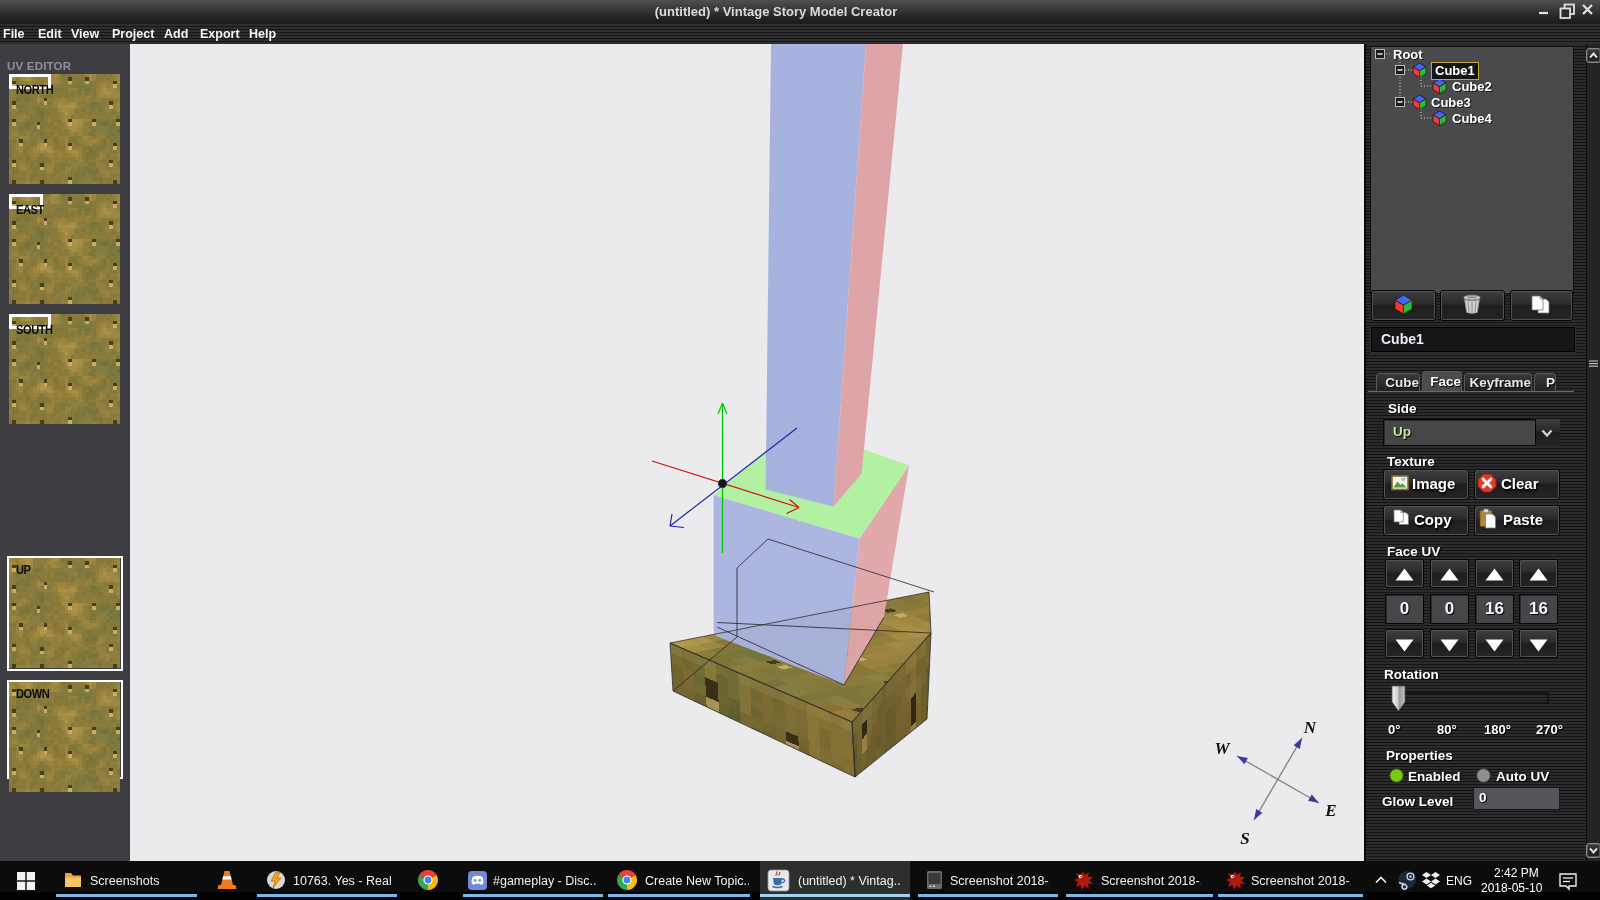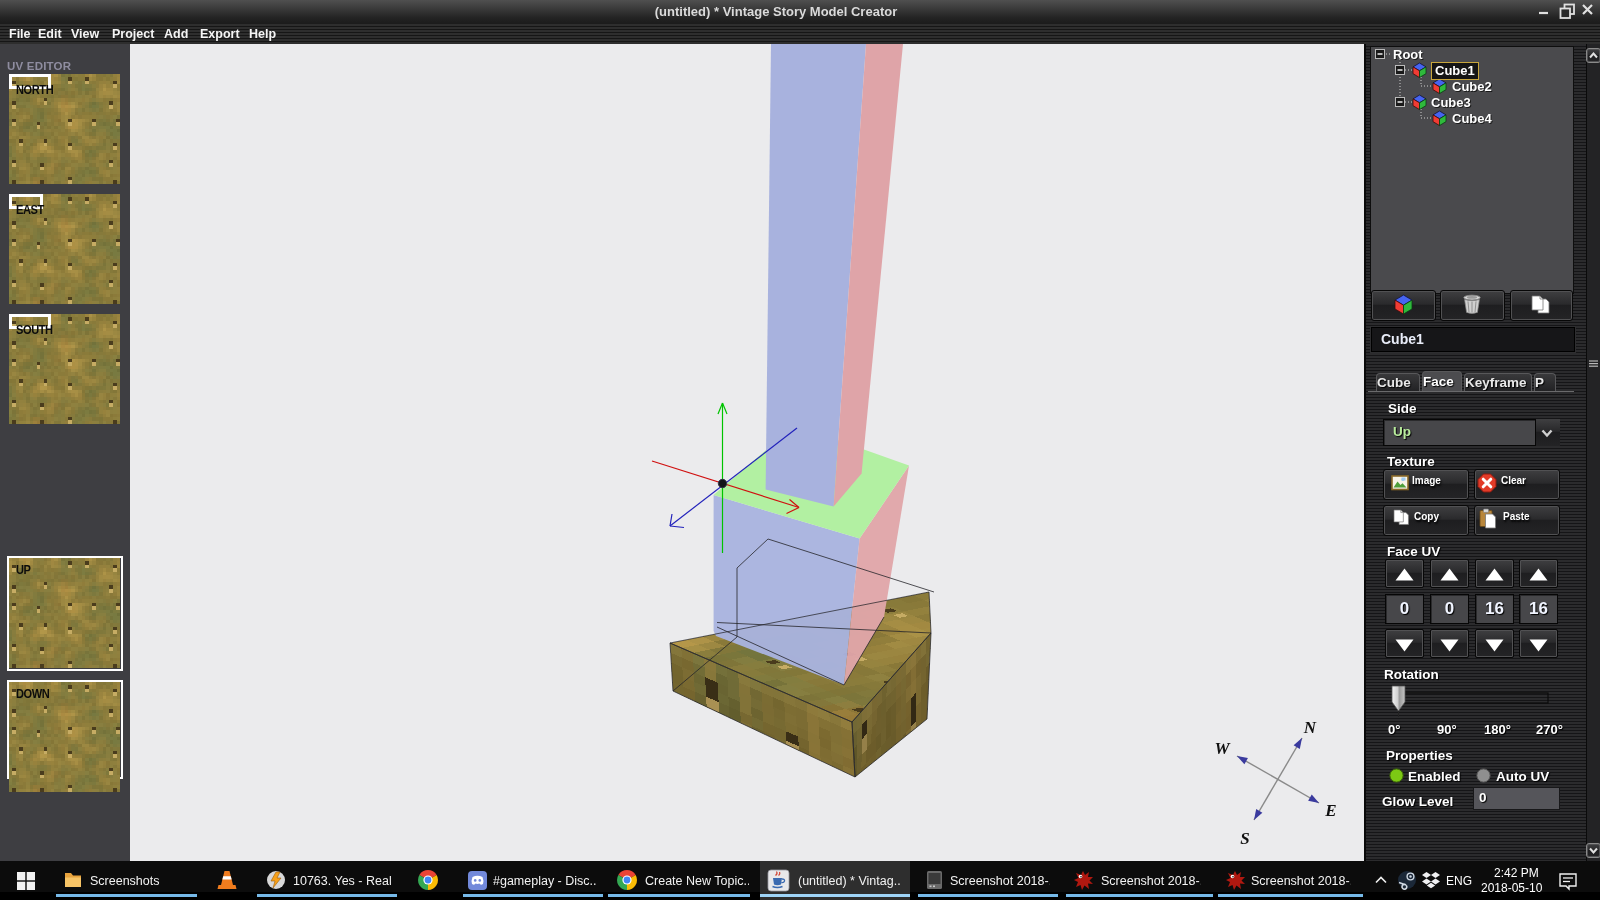--- a/index.html
+++ b/index.html
@@ -21,24 +21,24 @@
  background:repeating-linear-gradient(#2b2b2d 0px,#2b2b2d 2px,#151517 2px,#151517 3px);
  border-left:2px solid #0a0a0a;}
 #tree{position:absolute;left:4px;top:2px;width:204px;height:248px;background:#4a4a4d;
  border:1px solid #0e0e0e;}
 .tnode{position:absolute;color:#fff;font-size:13px;font-weight:bold;text-shadow:1px 1px 0 #1a1a1a;}
 .btn3d{position:absolute;border:1px solid #070707;border-radius:3px;
  background:linear-gradient(#3f3f41,#2a2a2c 45%,#1e1e20 50%,#242426);
  box-shadow:inset 0 0 0 1px #515153;}
 .fld{position:absolute;background:#47474a;border:1px solid #060606;box-shadow:inset 1px 1px 0 #2a2a2c;}
 .lab{position:absolute;color:#fff;font-size:13.5px;font-weight:bold;text-shadow:1px 1px 1px #000;}
-.btxt{color:#fff;font-weight:bold;font-size:10px;text-shadow:1px 2px 2px #000;}
+.btxt{color:#fff;font-weight:bold;font-size:15px;text-shadow:1px 2px 2px #000;}
 .tab{position:absolute;border:1px solid #58585a;border-bottom:none;border-radius:4px 4px 0 0;
  background:linear-gradient(#39393b,#222224);color:#e8e8e8;font-size:13.5px;font-weight:bold;
- text-align:left;text-shadow:1px 1px 1px #000;}
+ text-align:right;text-shadow:1px 1px 1px #000;}
 #taskbar{left:0;top:861px;width:1600px;height:31px;background:#0c0c0c;}
 .tbtext{position:absolute;color:#f2f2f2;font-size:12.5px;top:12.5px;white-space:nowrap;}
 .tbline{position:absolute;top:33px;height:3px;background:#76b9e8;}
 .tray{color:#fff;font-size:12px;position:absolute;}
 </style></head><body>
 <svg width="0" height="0" style="position:absolute">
     <defs>
       <g id="tiletex">
         <rect x="0" y="0" width="1.1" height="1.1" fill="#9e8942"></rect>
         <rect x="1" y="0" width="1.1" height="1.1" fill="#96823d"></rect>
@@ -1594,21 +1594,21 @@
 <div id="titlebar" class="abs">
     <div id="titletext" class="abs">(untitled) * Vintage Story Model Creator</div>
     <svg class="abs" style="left:1530px;top:0" width="70" height="24">
       <line x1="9" y1="13" x2="18" y2="13" stroke="#e0e0e0" stroke-width="2.2"></line>
       <rect x="34.5" y="4.5" width="9.5" height="9.5" fill="none" stroke="#e0e0e0" stroke-width="1.8"></rect>
       <rect x="30.5" y="8.5" width="9.5" height="9.5" fill="#2a2a2a" stroke="#e0e0e0" stroke-width="1.8"></rect>
       <path d="M53,5 L62,14 M62,5 L53,14" stroke="#e0e0e0" stroke-width="2.2"></path>
     </svg>
   </div>
 <div id="menubar" class="abs">
-    <span class="mi" style="left:9px">File</span>
+    <span class="mi" style="left:3px">File</span>
     <span class="mi" style="left:38px">Edit</span>
     <span class="mi" style="left:71px">View</span>
     <span class="mi" style="left:112px">Project</span>
     <span class="mi" style="left:164px">Add</span>
     <span class="mi" style="left:200px">Export</span>
     <span class="mi" style="left:249px">Help</span>
   </div>
 <div id="leftpanel" class="abs">
     <span class="abs" id="uvlabel">UV EDITOR</span>
     <div class="tile" style="top:30px;"><svg width="111" height="110" viewBox="0 0 32 32" preserveAspectRatio="none" shape-rendering="crispEdges">
@@ -1776,21 +1776,21 @@
     <div class="btn3d" style="left:109px;top:585px;width:39px;height:29px;border-radius:2px"></div>
     <div class="btn3d" style="left:153px;top:515px;width:39px;height:29px;border-radius:2px"></div>
     <div class="fld" style="left:153px;top:550px;width:39px;height:30px"></div>
     <div class="btn3d" style="left:153px;top:585px;width:39px;height:29px;border-radius:2px"></div>
     <div class="abs" style="left:19px;top:555px;width:39px;text-align:center;color:#f0f4ff;font-size:17px;font-weight:bold;text-shadow:1px 1px 1px #000">0</div>
     <div class="abs" style="left:64px;top:555px;width:39px;text-align:center;color:#f0f4ff;font-size:17px;font-weight:bold;text-shadow:1px 1px 1px #000">0</div>
     <div class="abs" style="left:109px;top:555px;width:39px;text-align:center;color:#f0f4ff;font-size:17px;font-weight:bold;text-shadow:1px 1px 1px #000">16</div>
     <div class="abs" style="left:153px;top:555px;width:39px;text-align:center;color:#f0f4ff;font-size:17px;font-weight:bold;text-shadow:1px 1px 1px #000">16</div>
     <span class="lab" style="left:18px;top:623px">Rotation</span>
     <span class="lab" style="left:22px;top:678px;font-size:13px">0°</span>
-    <span class="lab" style="left:71px;top:678px;font-size:13px">90°</span>
+    <span class="lab" style="left:71px;top:678px;font-size:13px">80°</span>
     <span class="lab" style="left:118px;top:678px;font-size:13px">180°</span>
     <span class="lab" style="left:170px;top:678px;font-size:13px">270°</span>
     <span class="lab" style="left:20px;top:704px">Properties</span>
     <span class="lab" style="left:42px;top:725px;font-weight:bold">Enabled</span>
     <span class="lab" style="left:130px;top:725px">Auto UV</span>
     <span class="lab" style="left:16px;top:750px">Glow Level</span>
     <div class="abs" style="left:107px;top:743px;width:87px;height:23px;background:#55555a;border:1px solid #18181a"></div>
     <span class="lab" style="left:113px;top:746px">0</span>
     <div class="abs" style="left:220px;top:0px;width:16px;height:817px;background:#232325;border-left:1px solid #0a0a0a"></div>
     <div class="btn3d" style="left:220px;top:4px;width:15px;height:15px;border-radius:3px;border-color:#8a8a8a"></div>

